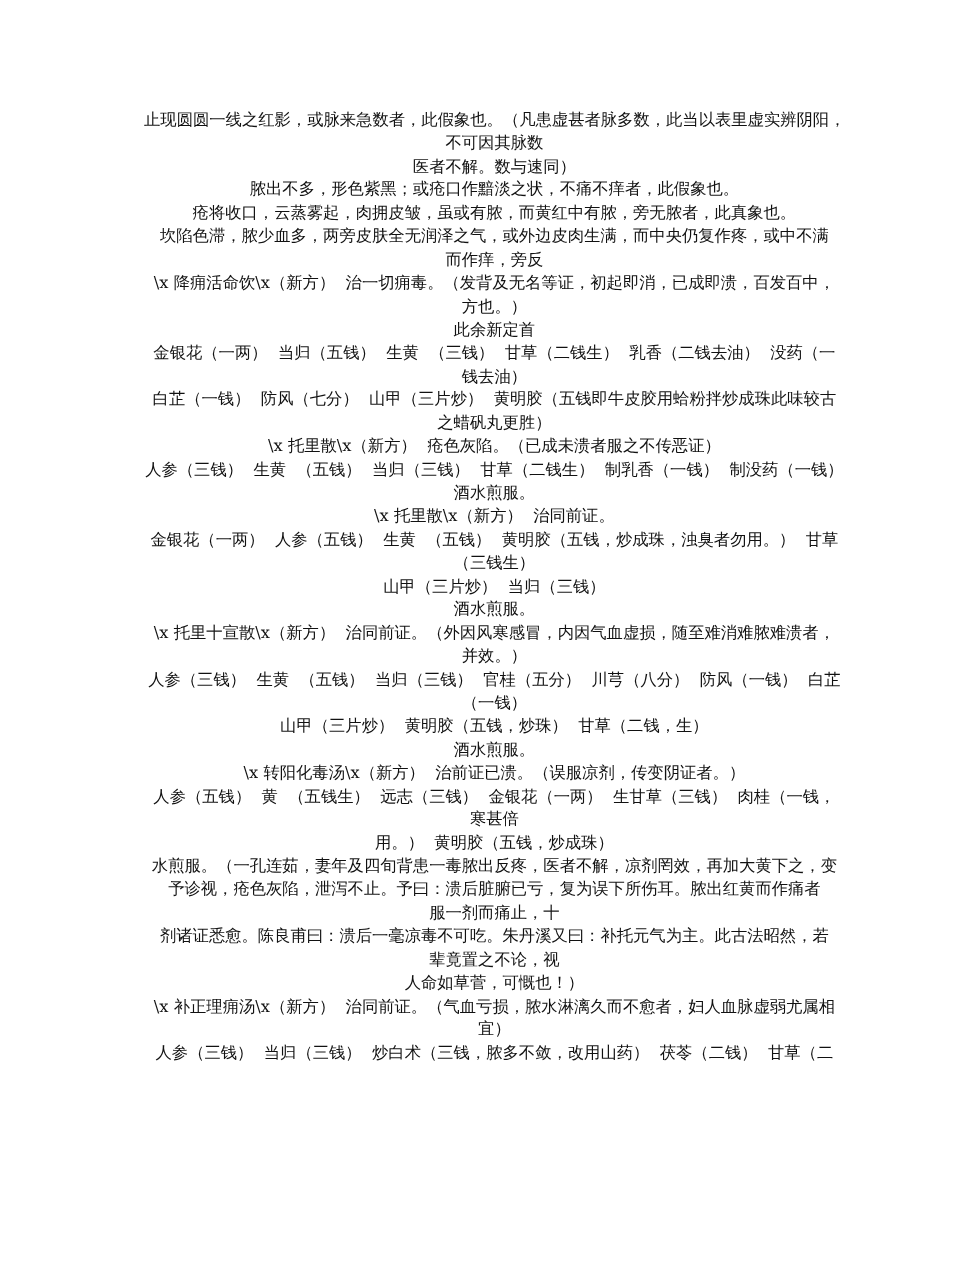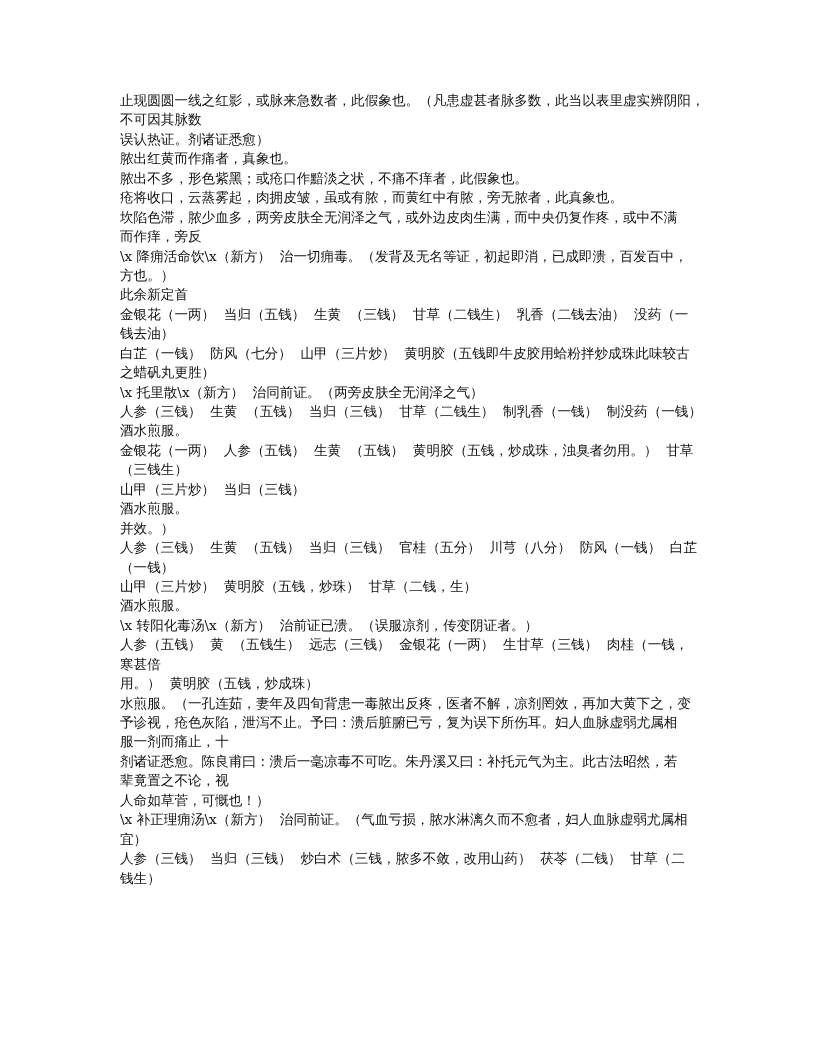--- a/index.html
+++ b/index.html
@@ -6,61 +6,62 @@
     body { width: 816px; height: 1056px; position: relative; overflow: hidden; }
     .page {
       position: absolute;
       left: 120px;
       top: 91px;
       width: 584px;
       font-family: "DejaVu Serif", "Liberation Serif", serif;
       font-size: 13.6px;
       line-height: 19.45px;
       color: #111111;
+      text-align: center;
     }
     .line { white-space: pre; height: 19.45px; }
   </style>
 </head>
 <body>
 
 <div class="page">
   <div class="line">止现圆圆一线之红影，或脉来急数者，此假象也。（凡患虚甚者脉多数，此当以表里虚实辨阴阳，</div>
   <div class="line">不可因其脉数</div>
-  <div class="line">误认热证。剂诸证悉愈）</div>
-  <div class="line">脓出红黄而作痛者，真象也。</div>
+  <div class="line">医者不解。数与速同）</div>
   <div class="line">脓出不多，形色紫黑；或疮口作黯淡之状，不痛不痒者，此假象也。</div>
   <div class="line">疮将收口，云蒸雾起，肉拥皮皱，虽或有脓，而黄红中有脓，旁无脓者，此真象也。</div>
   <div class="line">坎陷色滞，脓少血多，两旁皮肤全无润泽之气，或外边皮肉生满，而中央仍复作疼，或中不满</div>
   <div class="line">而作痒，旁反</div>
   <div class="line">\x 降痈活命饮\x（新方）  治一切痈毒。（发背及无名等证，初起即消，已成即溃，百发百中，</div>
   <div class="line">方也。）</div>
   <div class="line">此余新定首</div>
   <div class="line">金银花（一两）  当归（五钱）  生黄  （三钱）  甘草（二钱生）  乳香（二钱去油）  没药（一</div>
   <div class="line">钱去油）</div>
   <div class="line">白芷（一钱）  防风（七分）  山甲（三片炒）  黄明胶（五钱即牛皮胶用蛤粉拌炒成珠此味较古</div>
   <div class="line">之蜡矾丸更胜）</div>
-  <div class="line">\x 托里散\x（新方）  治同前证。（两旁皮肤全无润泽之气）</div>
+  <div class="line">\x 托里散\x（新方）  疮色灰陷。（已成未溃者服之不传恶证）</div>
   <div class="line">人参（三钱）  生黄  （五钱）  当归（三钱）  甘草（二钱生）  制乳香（一钱）  制没药（一钱）</div>
   <div class="line">酒水煎服。</div>
+  <div class="line">\x 托里散\x（新方）  治同前证。</div>
   <div class="line">金银花（一两）  人参（五钱）  生黄  （五钱）  黄明胶（五钱，炒成珠，浊臭者勿用。）  甘草</div>
   <div class="line">（三钱生）</div>
   <div class="line">山甲（三片炒）  当归（三钱）</div>
   <div class="line">酒水煎服。</div>
+  <div class="line">\x 托里十宣散\x（新方）  治同前证。（外因风寒感冒，内因气血虚损，随至难消难脓难溃者，</div>
   <div class="line">并效。）</div>
   <div class="line">人参（三钱）  生黄  （五钱）  当归（三钱）  官桂（五分）  川芎（八分）  防风（一钱）  白芷</div>
   <div class="line">（一钱）</div>
   <div class="line">山甲（三片炒）  黄明胶（五钱，炒珠）  甘草（二钱，生）</div>
   <div class="line">酒水煎服。</div>
   <div class="line">\x 转阳化毒汤\x（新方）  治前证已溃。（误服凉剂，传变阴证者。）</div>
   <div class="line">人参（五钱）  黄  （五钱生）  远志（三钱）  金银花（一两）  生甘草（三钱）  肉桂（一钱，</div>
   <div class="line">寒甚倍</div>
   <div class="line">用。）  黄明胶（五钱，炒成珠）</div>
   <div class="line">水煎服。（一孔连茹，妻年及四旬背患一毒脓出反疼，医者不解，凉剂罔效，再加大黄下之，变</div>
-  <div class="line">予诊视，疮色灰陷，泄泻不止。予曰：溃后脏腑已亏，复为误下所伤耳。妇人血脉虚弱尤属相</div>
+  <div class="line">予诊视，疮色灰陷，泄泻不止。予曰：溃后脏腑已亏，复为误下所伤耳。脓出红黄而作痛者</div>
   <div class="line">服一剂而痛止，十</div>
   <div class="line">剂诸证悉愈。陈良甫曰：溃后一毫凉毒不可吃。朱丹溪又曰：补托元气为主。此古法昭然，若</div>
   <div class="line">辈竟置之不论，视</div>
   <div class="line">人命如草菅，可慨也！）</div>
   <div class="line">\x 补正理痈汤\x（新方）  治同前证。（气血亏损，脓水淋漓久而不愈者，妇人血脉虚弱尤属相</div>
   <div class="line">宜）</div>
   <div class="line">人参（三钱）  当归（三钱）  炒白术（三钱，脓多不敛，改用山药）  茯苓（二钱）  甘草（二</div>
-  <div class="line">钱生）</div>
 </div>
 
 </body></html>

